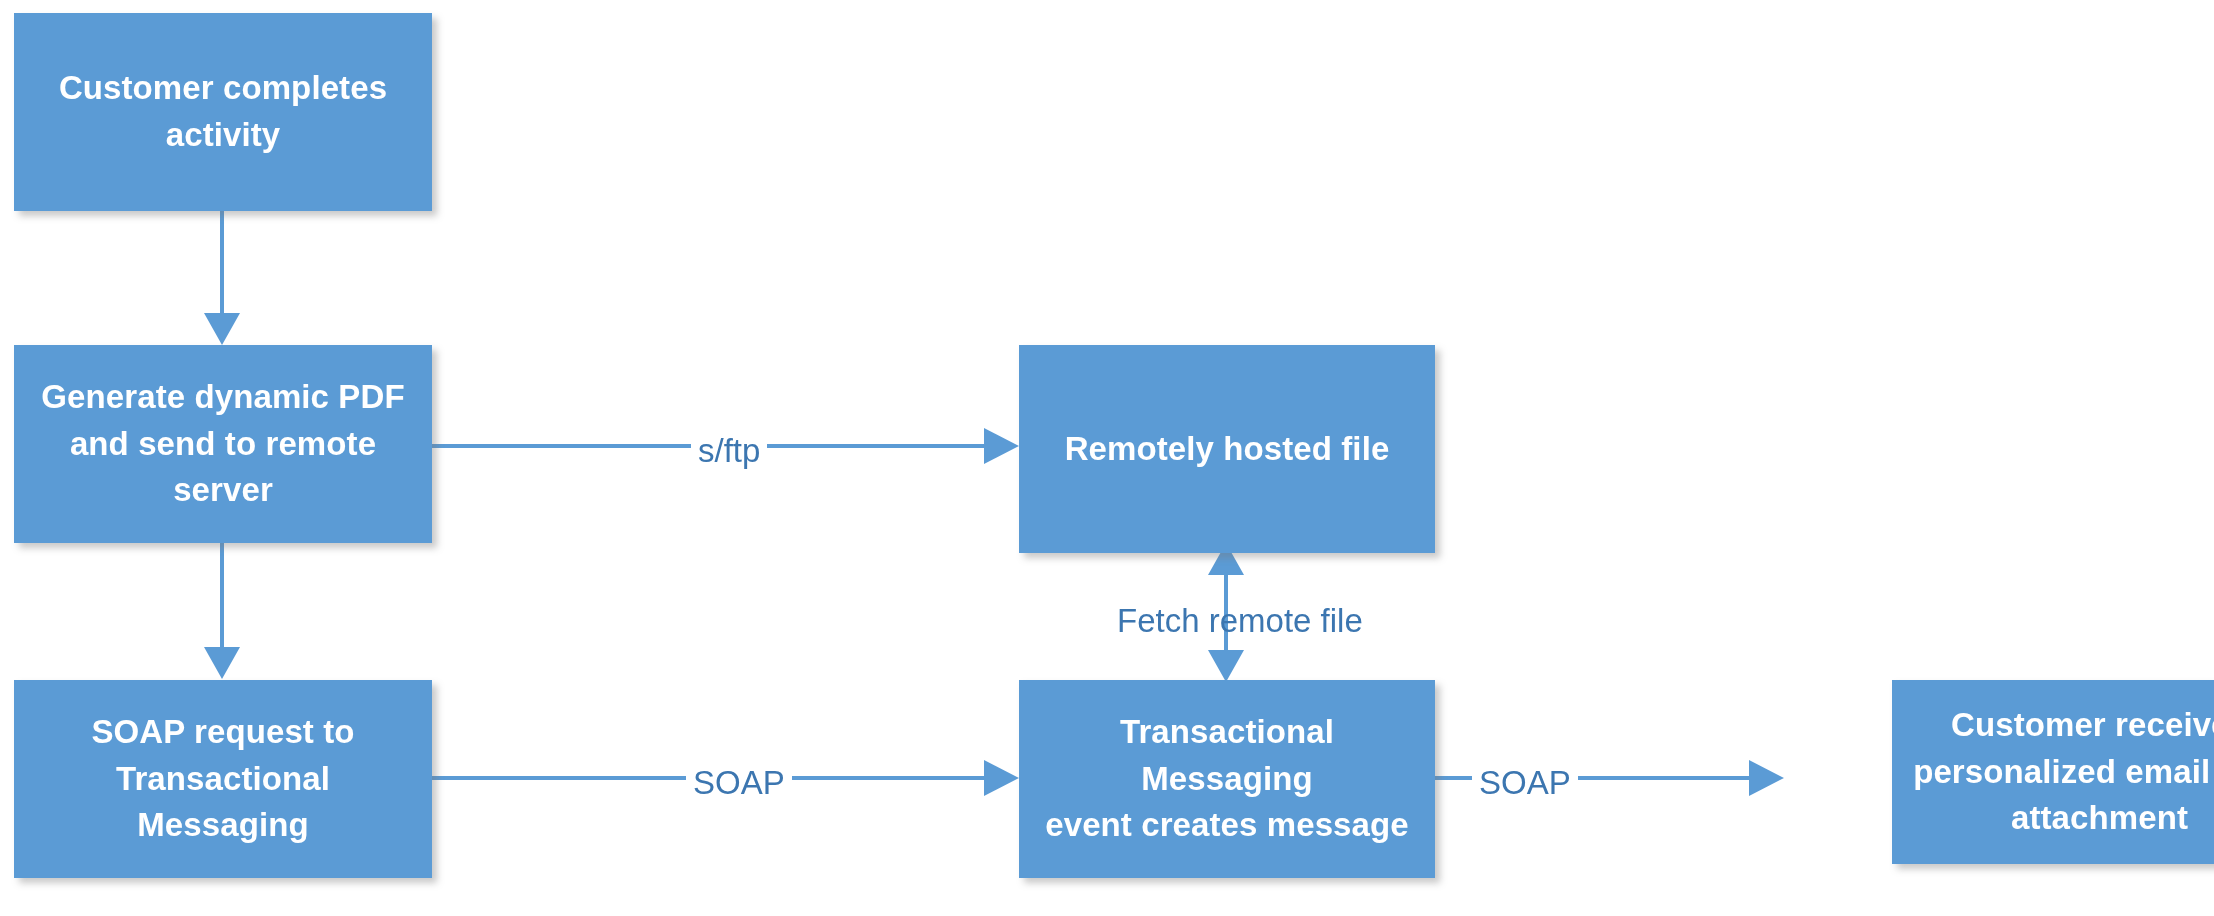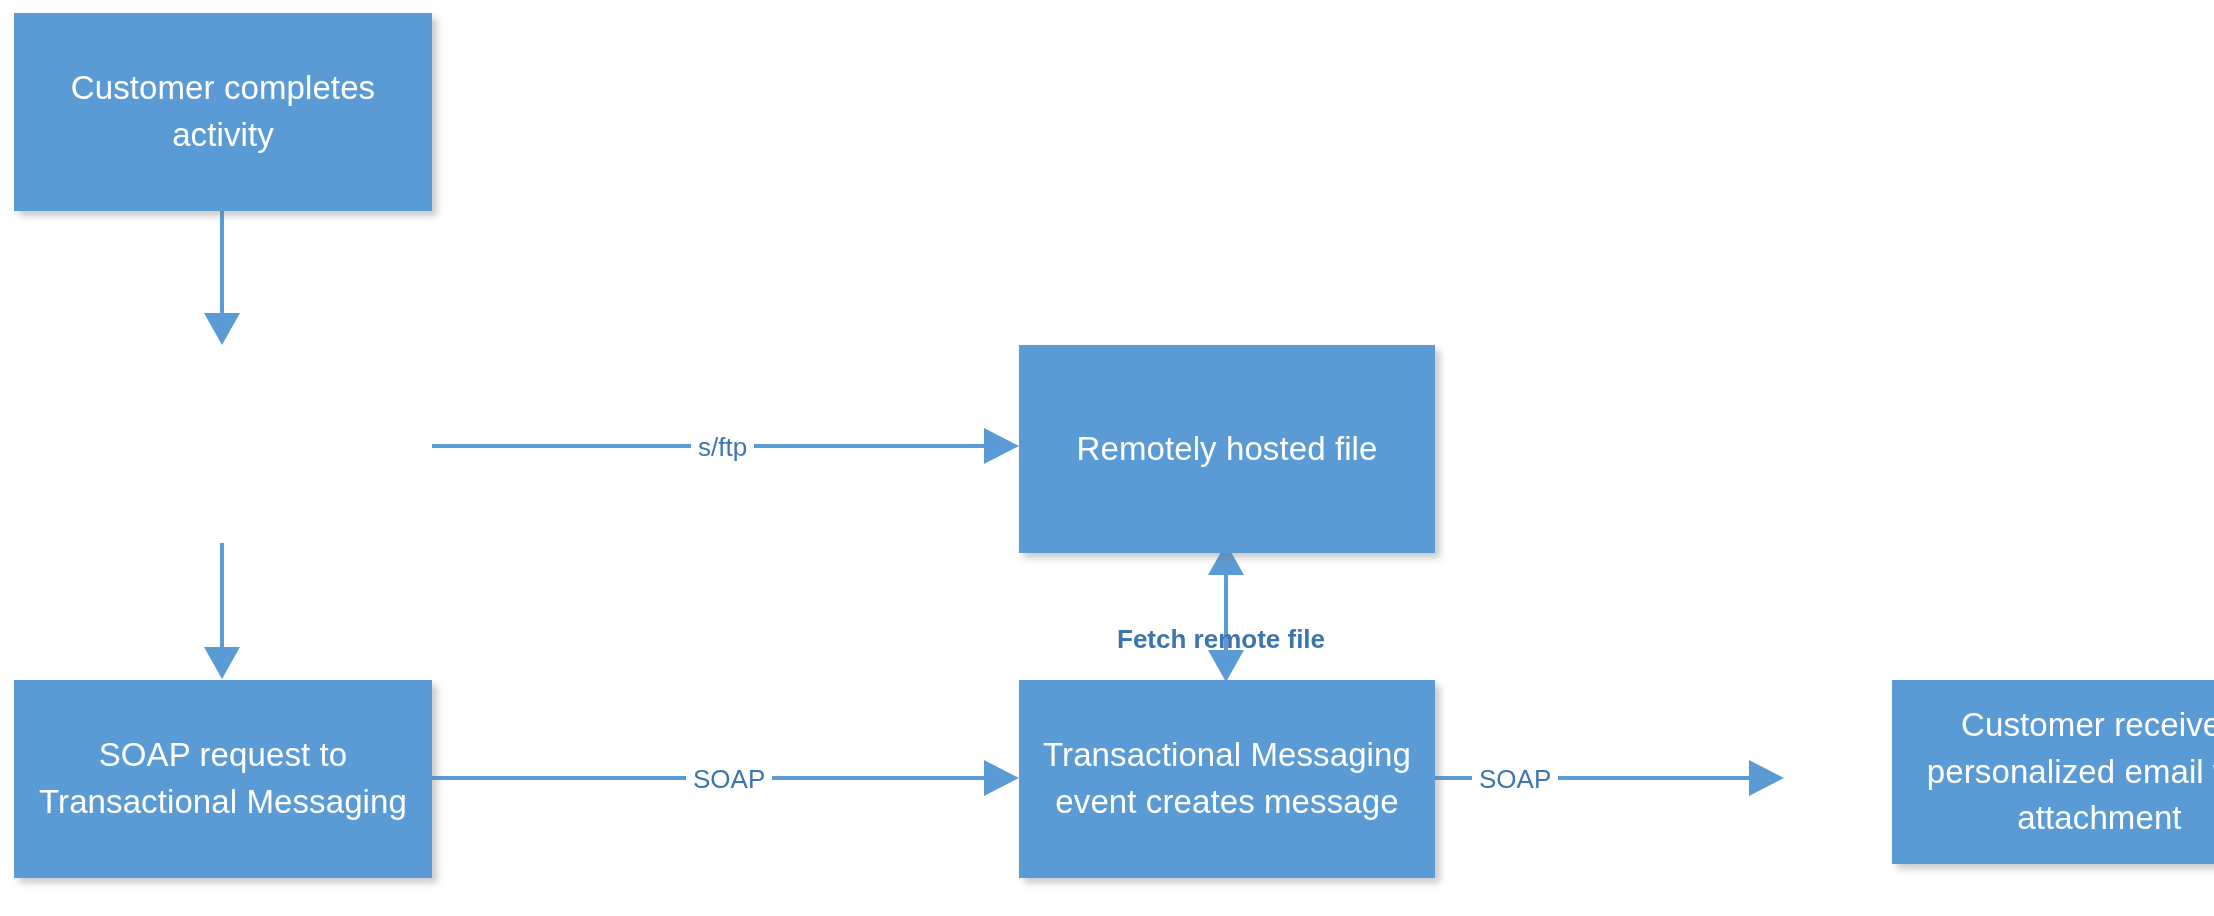--- a/index.html
+++ b/index.html
@@ -33,35 +33,36 @@
     line-height: 1.42;
     letter-spacing: 0.1px;
     padding: 6px 18px;
     box-shadow: 5px 5px 7px rgba(120,120,120,0.40);
     z-index: 3;
   }
   .node .node-label {
     display: block;
     width: 100%;
     white-space: pre-line;
+    font-weight: bold;
   }
   
   .conn {
     position: absolute;
     z-index: 2;
   }
   .conn svg {
     display: block;
     overflow: visible;
   }
   
   .edge-label {
     position: absolute;
     color: #3C76B0;
-    font-size: 26px;
+    font-size: 33px;
     line-height: 1;
     background: #ffffff;
     padding: 2px 7px;
     white-space: nowrap;
     z-index: 4;
   }
   .edge-label.vert {
     background: transparent;
     padding: 0;
   }
@@ -109,31 +110,36 @@
 
   <div class="conn" style="left:1431px; top:752px; width:359px; height:52px;">
     <svg width="359" height="52" viewBox="0 0 359 52">
       <line x1="4" y1="26" x2="324" y2="26" stroke="#5B9BD5" stroke-width="4"></line>
       <polygon points="353,26 318,8 318,44" fill="#5B9BD5"></polygon>
     </svg>
   </div>
 
   <div class="edge-label" style="left:691px; top:432px;">s/ftp</div>
 
-  <div class="edge-label vert" style="left:1117px; top:626px;font-weight:bold;">Fetch remote file</div>
+  <div class="edge-label vert" style="left:1117px; top:604px;">Fetch remote file</div>
 
   <div class="edge-label" style="left:686px; top:764px;">SOAP</div>
 
   <div class="edge-label" style="left:1472px; top:764px;">SOAP</div>
 
   <div class="node" style="left:14px; top:13px; width:418px; height:198px;">
     <span class="node-label">Customer completes
 activity</span>
   </div>
 
+  <div class="node" style="left:14px; top:345px; width:418px; height:198px;">
+    <span class="node-label">Generate dynamic PDF
+and send to remote
+server</span>
+  </div>
 
   <div class="node" style="left:1019px; top:345px; width:416px; height:208px;">
     <span class="node-label">Remotely hosted file</span>
   </div>
 
   <div class="node" style="left:14px; top:680px; width:418px; height:198px;text-align:center;">
     <span class="node-label">SOAP request to
 Transactional Messaging</span>
   </div>
 

